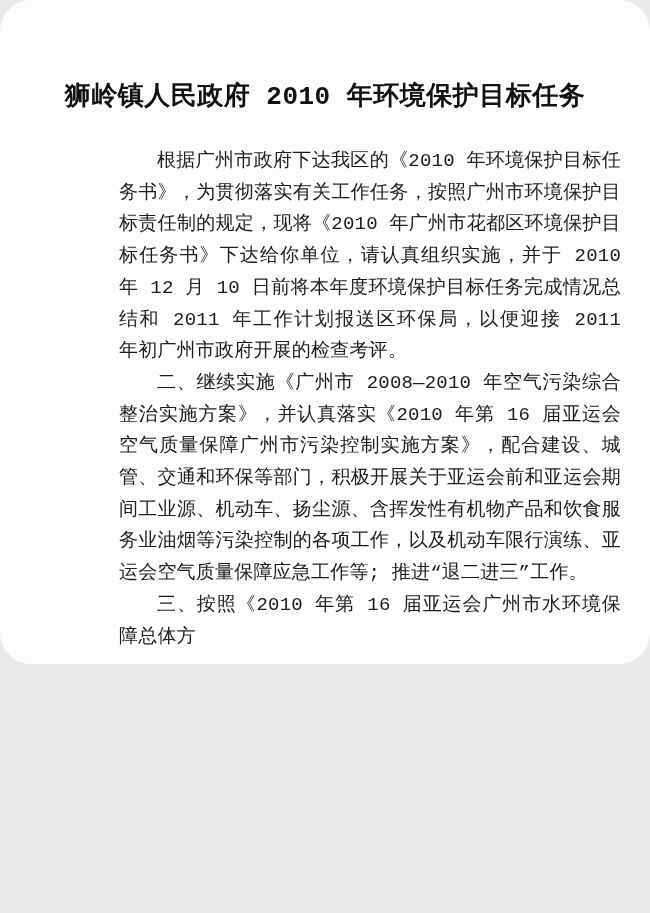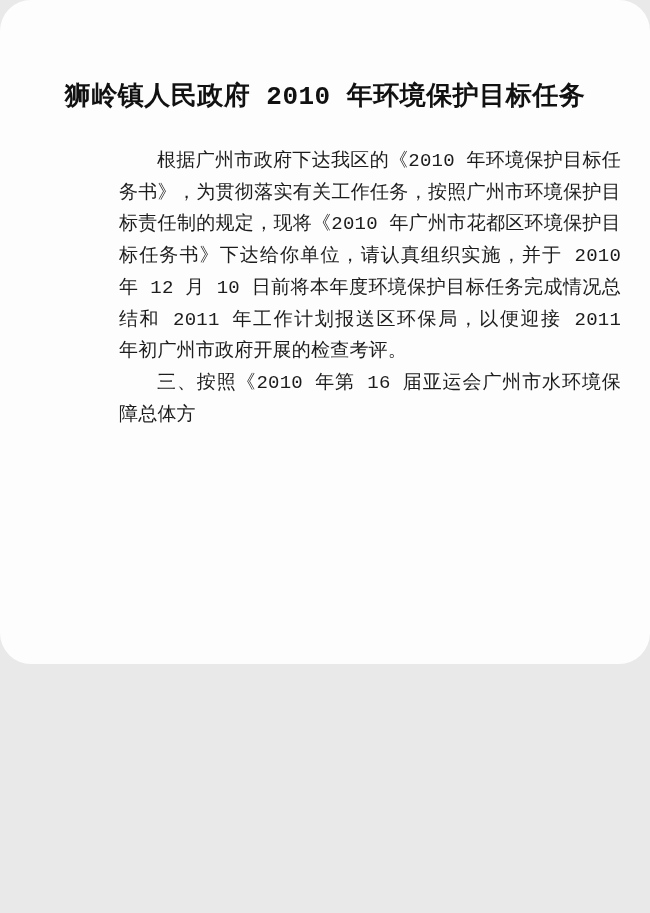--- a/index.html
+++ b/index.html
@@ -78,20 +78,21 @@
 </style>
 </head>
 <body>
 
 <div class="page">
 
   <div class="doc-title">狮岭镇人民政府 2010 年环境保护目标任务</div>
 
   <div class="doc-body">
     <p>根据广州市政府下达我区的《2010 年环境保护目标任务书》，为贯彻落实有关工作任务，按照广州市环境保护目标责任制的规定，现将《2010 年广州市花都区环境保护目标任务书》下达给你单位，请认真组织实施，并于 2010 年 12 月 10 日前将本年度环境保护目标任务完成情况总结和 2011 年工作计划报送区环保局，以便迎接 2011 年初广州市政府开展的检查考评。</p>
+    <p>二、继续实施《广州市 2008—2010 年空气污染综合整治实施方案》，并认真落实《2010 年第 16 届亚运会空气质量保障广州市污染控制实施方案》，配合建设、城管、交通和环保等部门，积极开展关于亚运会前和亚运会期间工业源、机动车、扬尘源、含挥发性有机物产品和饮食服务业油烟等污染控制的各项工作，以及机动车限行演练、亚运会空气质量保障应急工作等; 推进“退二进三”工作。</p>
     <p>三、按照《2010 年第 16 届亚运会广州市水环境保障总体方</p>
   </div>
 
   <div class="page-number">18</div>
 
   <div class="scan-line"></div>
 
 </div>
 
 </body></html>

